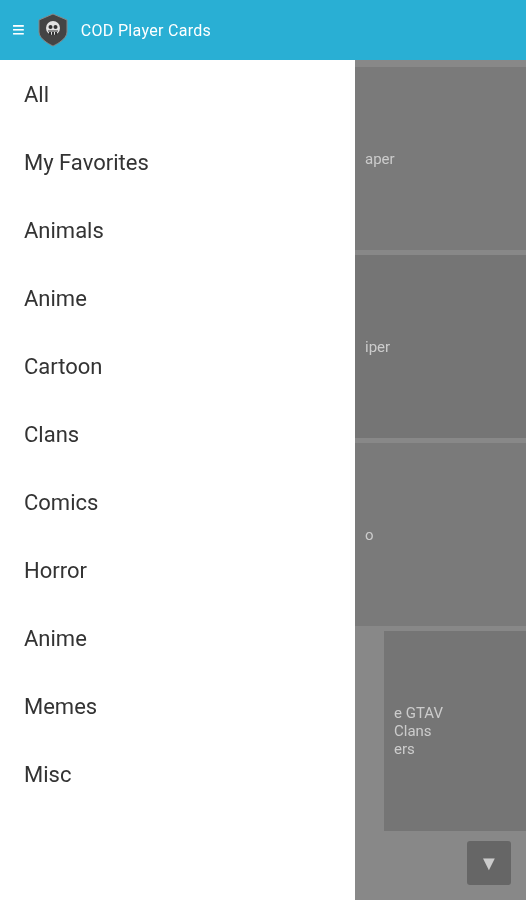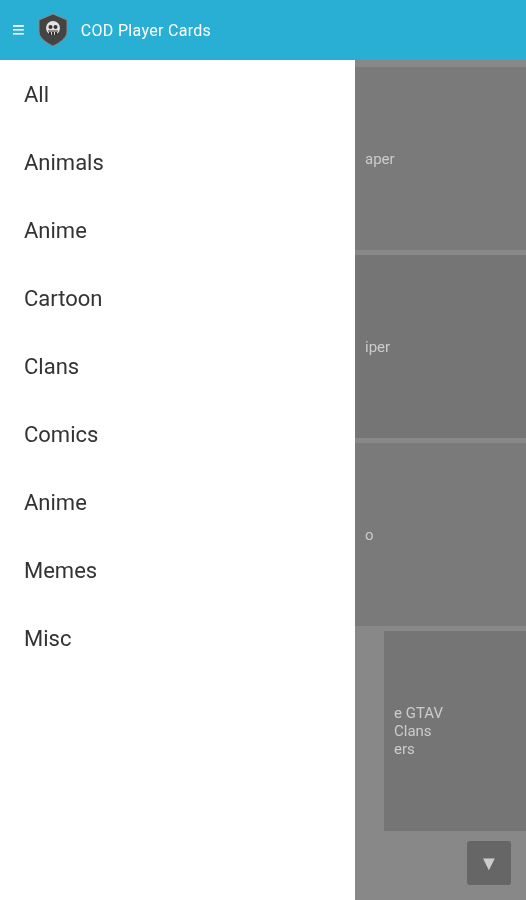--- a/index.html
+++ b/index.html
@@ -176,35 +176,41 @@
     <span class="scroll-btn-arrow">▼</span>
   </div>
 </div>
 
 <div class="drawer">
 
 <div class="drawer-item">
       <span class="drawer-item-label">All</span>
     </div>
     <div class="drawer-item">
+      <span class="drawer-item-label">My Favorites</span>
+    </div>
+    <div class="drawer-item">
       <span class="drawer-item-label">Animals</span>
     </div>
     <div class="drawer-item">
       <span class="drawer-item-label">Anime</span>
     </div>
     <div class="drawer-item">
       <span class="drawer-item-label">Cartoon</span>
     </div>
     <div class="drawer-item">
       <span class="drawer-item-label">Clans</span>
     </div>
     <div class="drawer-item">
       <span class="drawer-item-label">Comics</span>
     </div>
     <div class="drawer-item">
+      <span class="drawer-item-label">Horror</span>
+    </div>
+    <div class="drawer-item">
       <span class="drawer-item-label">Anime</span>
     </div>
     <div class="drawer-item">
       <span class="drawer-item-label">Memes</span>
     </div>
     <div class="drawer-item">
       <span class="drawer-item-label">Misc</span>
     </div>
   </div>
 

